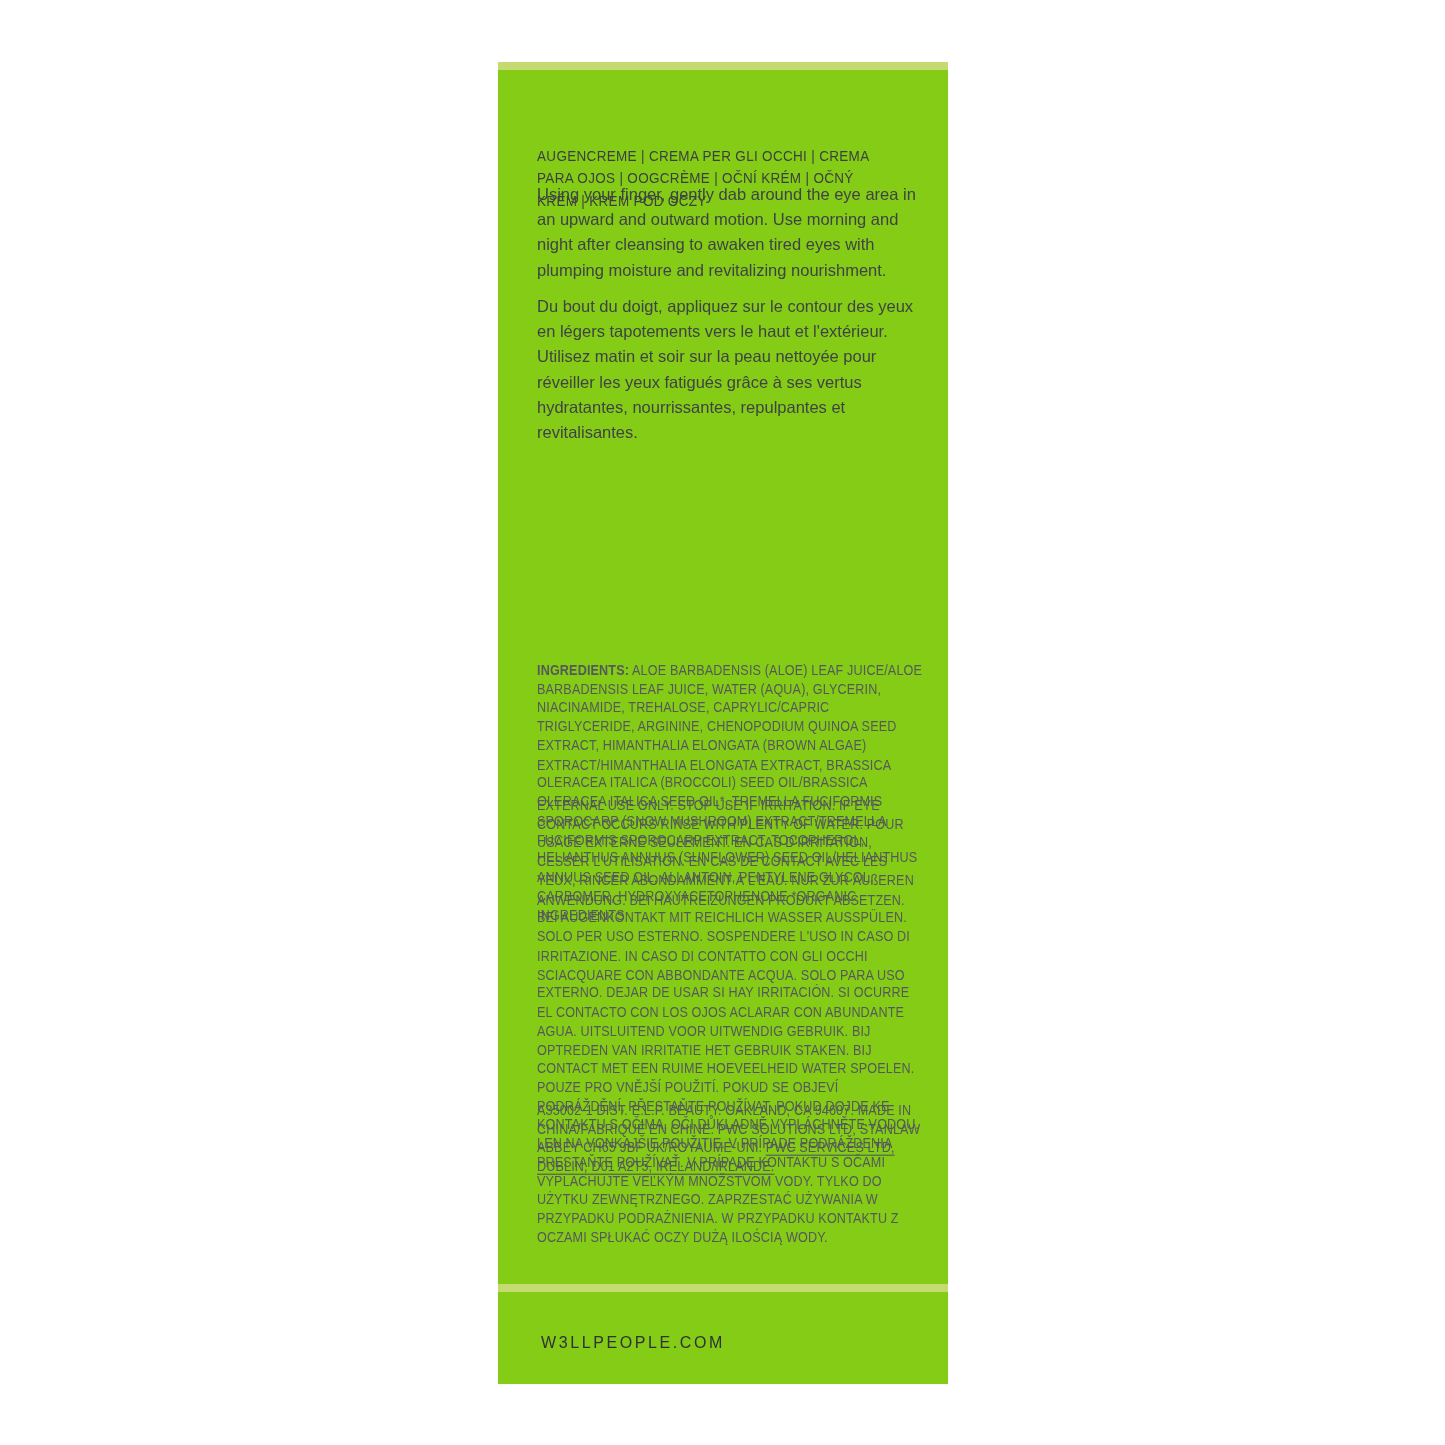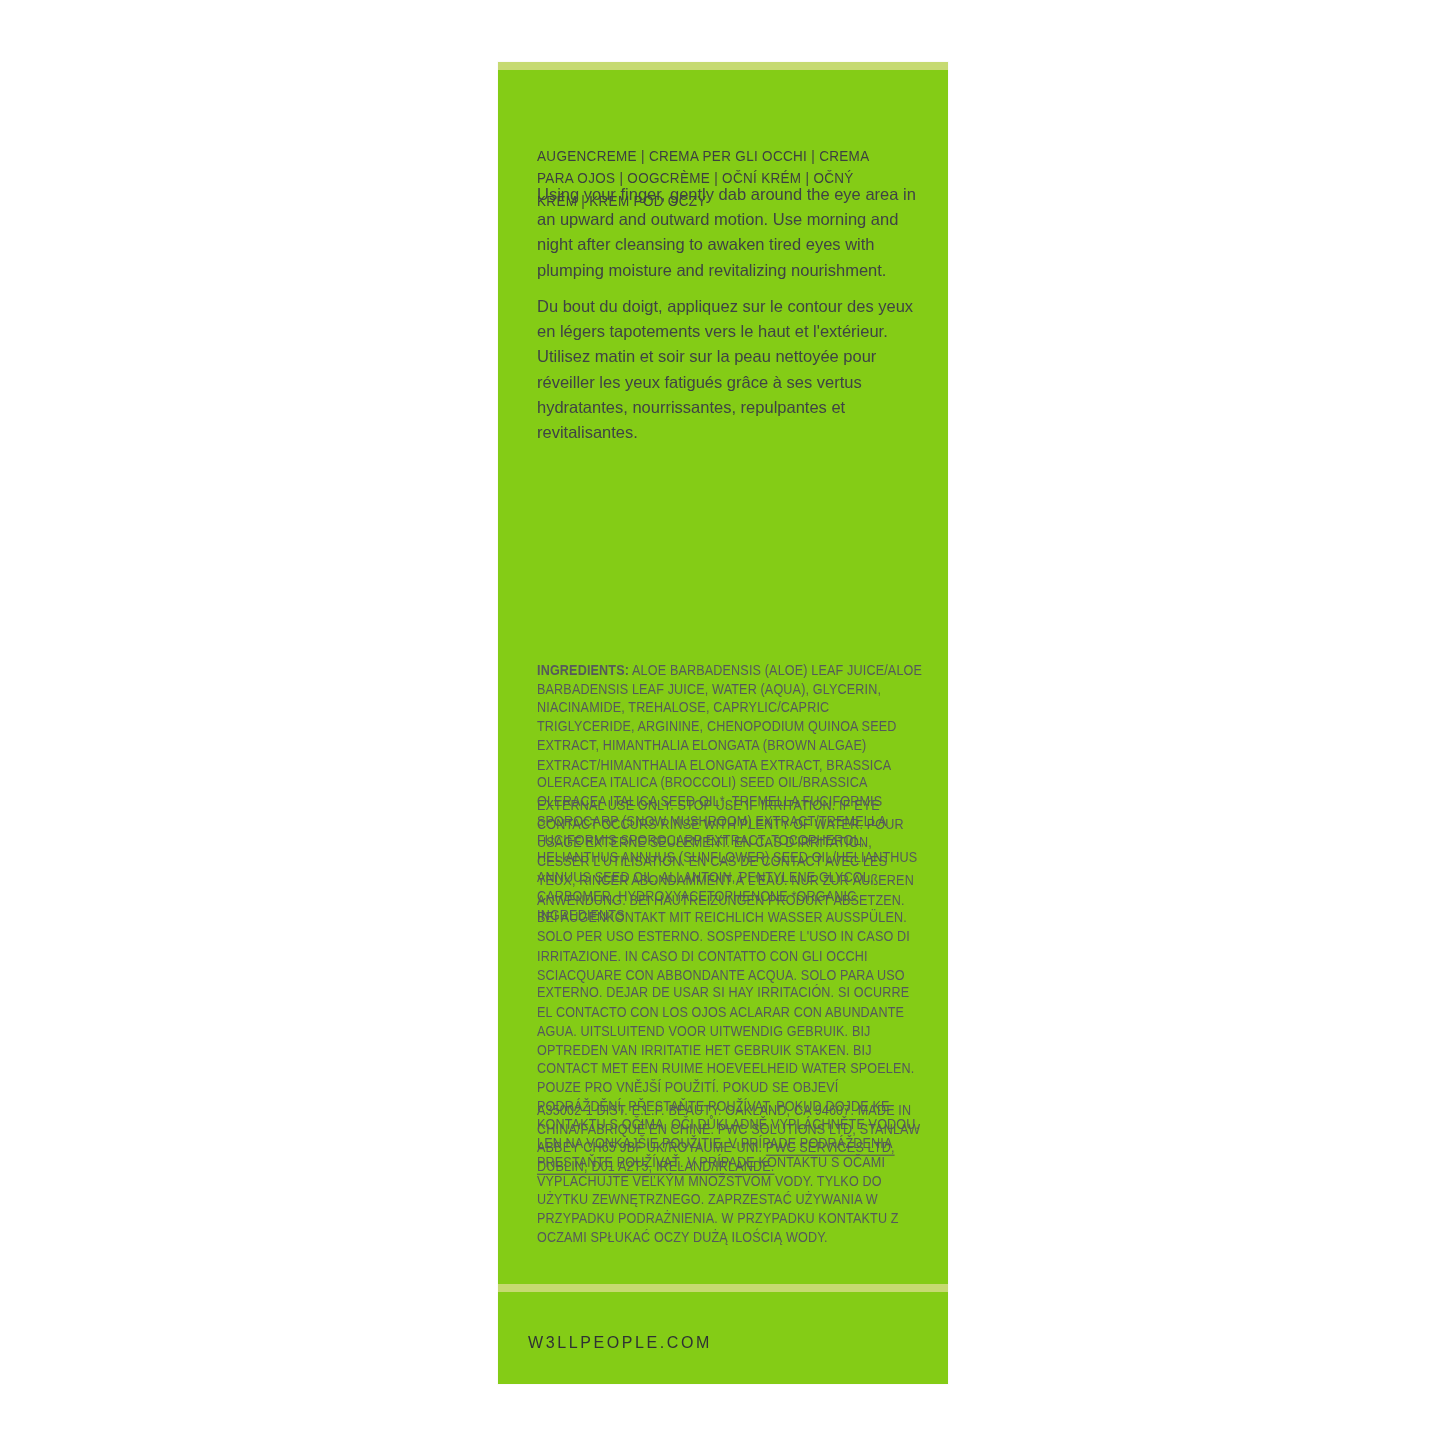--- a/index.html
+++ b/index.html
@@ -96,21 +96,21 @@
   }
 
   .underline {
     text-decoration: underline;
     text-underline-offset: 2px;
   }
 
   
   .website {
     position: absolute;
-    left: 30px;
+    left: 43px;
     top: 1272px;
     font-size: 16px;
     letter-spacing: 2.6px;
     color: #2f3234;
     font-weight: 400;
   }
 </style>
 </head>
 <body>
 

